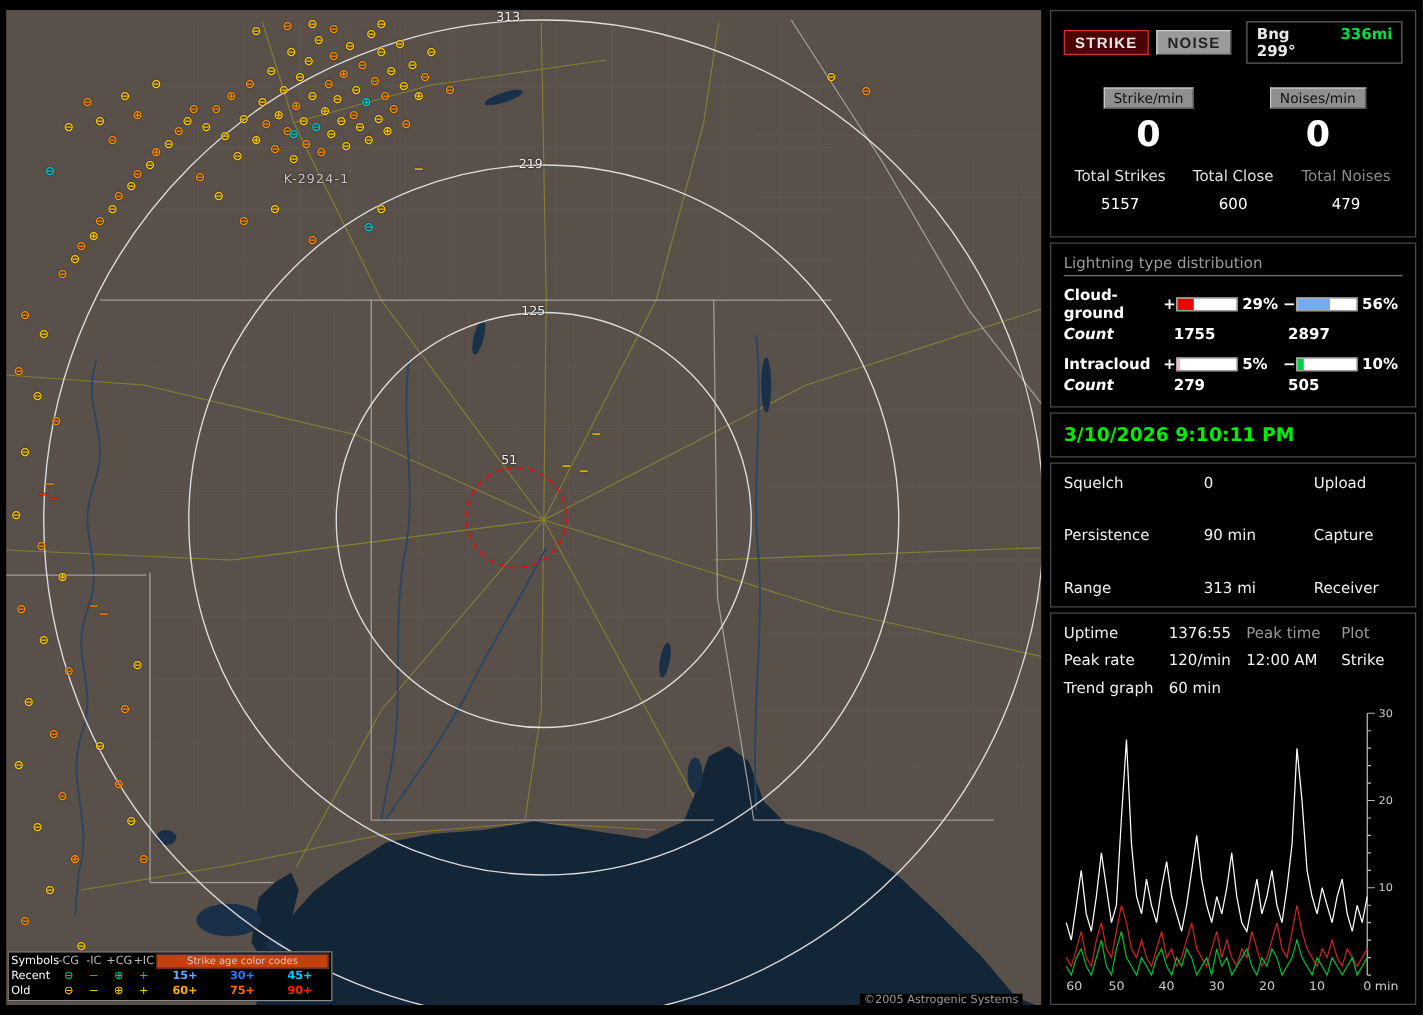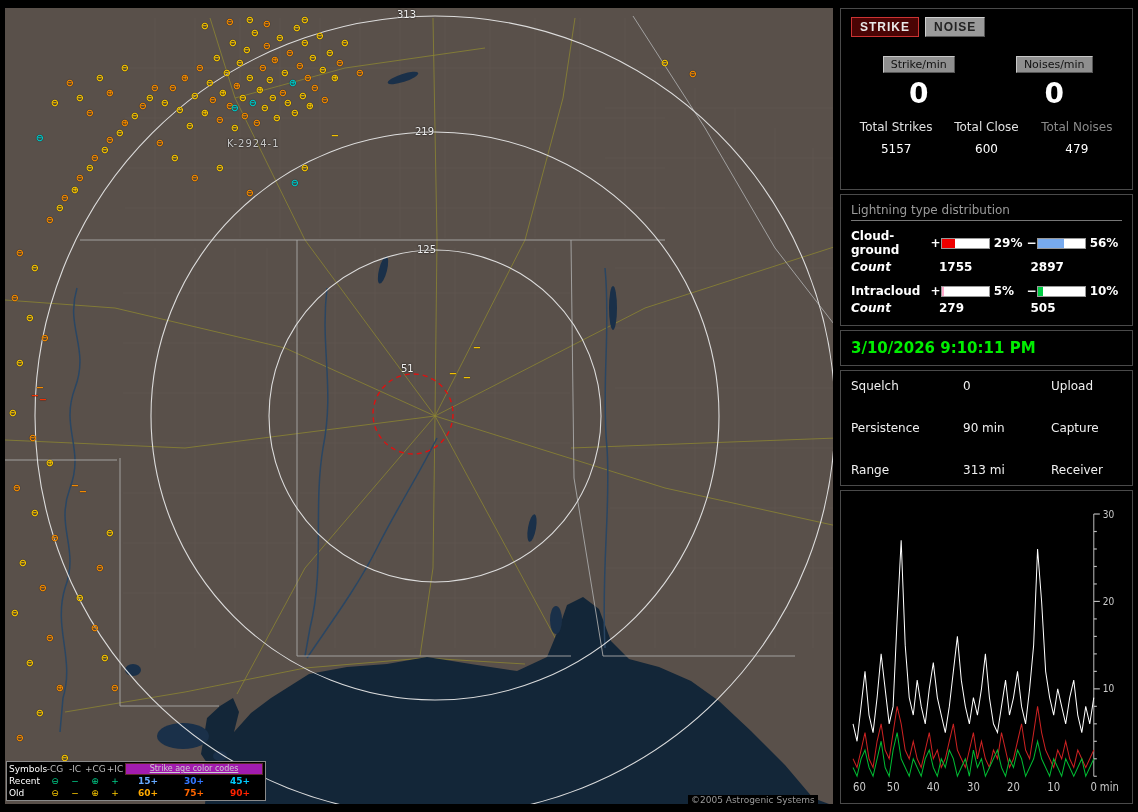--- a/index.html
+++ b/index.html
@@ -14,22 +14,22 @@
   .strike{position:absolute;font-size:10px;line-height:1;transform:translate(-50%,-50%);
           text-shadow:0 0 1px #000;font-weight:bold;}
 
   
   .legend{position:absolute;left:1px;bottom:3px;width:254px;background:#000;
           border:1px solid #8a8a8a;font-size:9px;color:#ddd;padding:1px 2px;}
   .lg-row{display:flex;align-items:center;height:12px;}
   .lg-label{width:36px;color:#fff;}
   .lg-g{width:20px;text-align:center;}
   .lg-g.h{color:#bbb;}
-  .lg-age-head{flex:1;text-align:center;background:#a21caf;color:#ccc;border:1px solid #5a2a2a;
-               font-size:8px;line-height:10px;text-decoration:underline;}
+  .lg-age-head{flex:1;text-align:center;background:#c2410c;color:#ccc;border:1px solid #5a2a2a;
+               font-size:8px;line-height:10px;}
   .lg-age{width:26px;text-align:center;font-weight:bold;}
   .copyright{position:absolute;left:688px;top:795px;font-size:9px;color:#9a9a9a;background:#000;padding:0 3px;}
 
   
   .panel{position:absolute;left:840px;top:8px;width:293px;height:796px;display:flex;flex-direction:column;gap:4px;}
   .box{border:1px solid #4a4a4a;background:#000;padding:8px 10px;box-sizing:border-box;}
 
   .btn-row{display:flex;align-items:center;gap:6px;margin-bottom:16px;}
   .strike-btn{background:#4a0404;border:1px solid #cc3333;color:#e8e8e8;font-weight:bold;
               font-size:12px;padding:2px 8px;letter-spacing:1px;cursor:pointer;}
@@ -317,20 +317,24 @@
 
   <div class="copyright">©2005 Astrogenic Systems</div>
 
   <div class="panel">
 
     <div class="box" style="min-height:182px;">
       <div class="btn-row">
         <button class="strike-btn">STRIKE</button>
         <button class="noise-btn">NOISE</button>
         <span class="btn-spacer"></span>
+        <span class="bng-box">
+          <span>Bng 299°</span>
+          <span class="bng-dist">336mi</span>
+        </span>
       </div>
       <div class="rates-row">
         <div class="rate-col">
           <span class="rate-label">Strike/min</span>
           <div class="rate-value">0</div>
         </div>
         <div class="rate-col">
           <span class="rate-label">Noises/min</span>
           <div class="rate-value">0</div>
         </div>
@@ -410,20 +414,36 @@
         <span class="val-green">Active</span>
 
         <span>Range</span>
         <span>313 mi</span>
         <span>Receiver</span>
         <span class="val-green">Enabled</span>
       </div>
     </div>
 
     <div class="box stats-box">
+      <div class="stats-grid">
+        <span>Uptime</span>
+        <span>1376:55</span>
+        <span class="stat-head">Peak time</span>
+        <span class="stat-head">Plot</span>
+
+        <span>Peak rate</span>
+        <span>120/min</span>
+        <span>12:00 AM</span>
+        <span>Strike</span>
+
+        <span>Trend graph</span>
+        <span>60 min</span>
+        <span></span>
+          <span></span>
+      </div>
       <div class="chart-wrap">
         <svg id="trend-svg" viewBox="0 0 269 246" preserveAspectRatio="none">
             <line x1="241" y1="6" x2="241" y2="230" stroke="#bbbbbb" stroke-width="1"></line>
             <line x1="241" y1="230" x2="244" y2="230" stroke="#bbbbbb" stroke-width="1"></line>
             <line x1="241" y1="215.06666666666666" x2="244" y2="215.06666666666666" stroke="#bbbbbb" stroke-width="1"></line>
             <line x1="241" y1="200.13333333333333" x2="244" y2="200.13333333333333" stroke="#bbbbbb" stroke-width="1"></line>
             <line x1="241" y1="185.2" x2="244" y2="185.2" stroke="#bbbbbb" stroke-width="1"></line>
             <line x1="241" y1="170.26666666666665" x2="244" y2="170.26666666666665" stroke="#bbbbbb" stroke-width="1"></line>
             <line x1="241" y1="155.33333333333334" x2="247" y2="155.33333333333334" stroke="#bbbbbb" stroke-width="1"></line>
             <text x="250" y="158.33333333333334" fill="#cccccc" font-size="9" font-family="DejaVu Sans, sans-serif">10</text>

